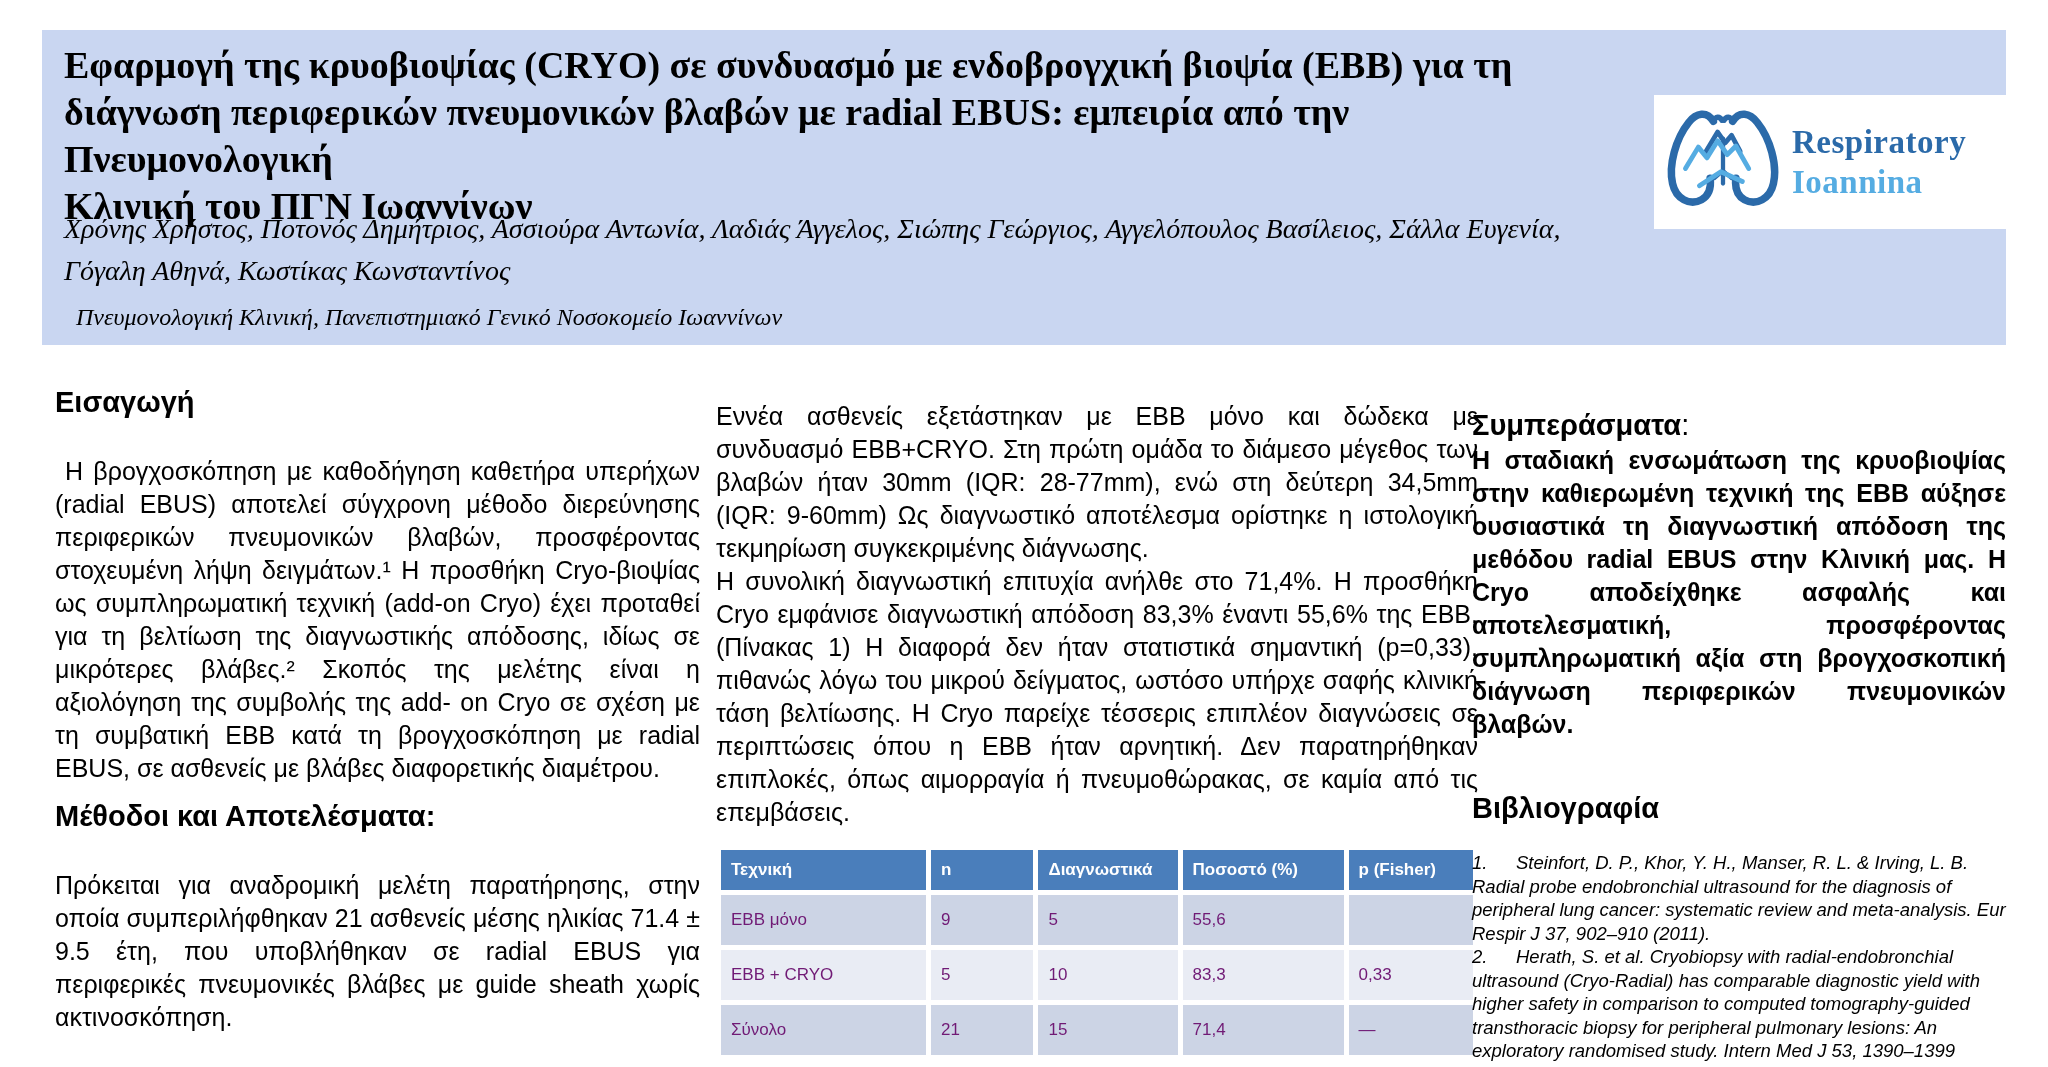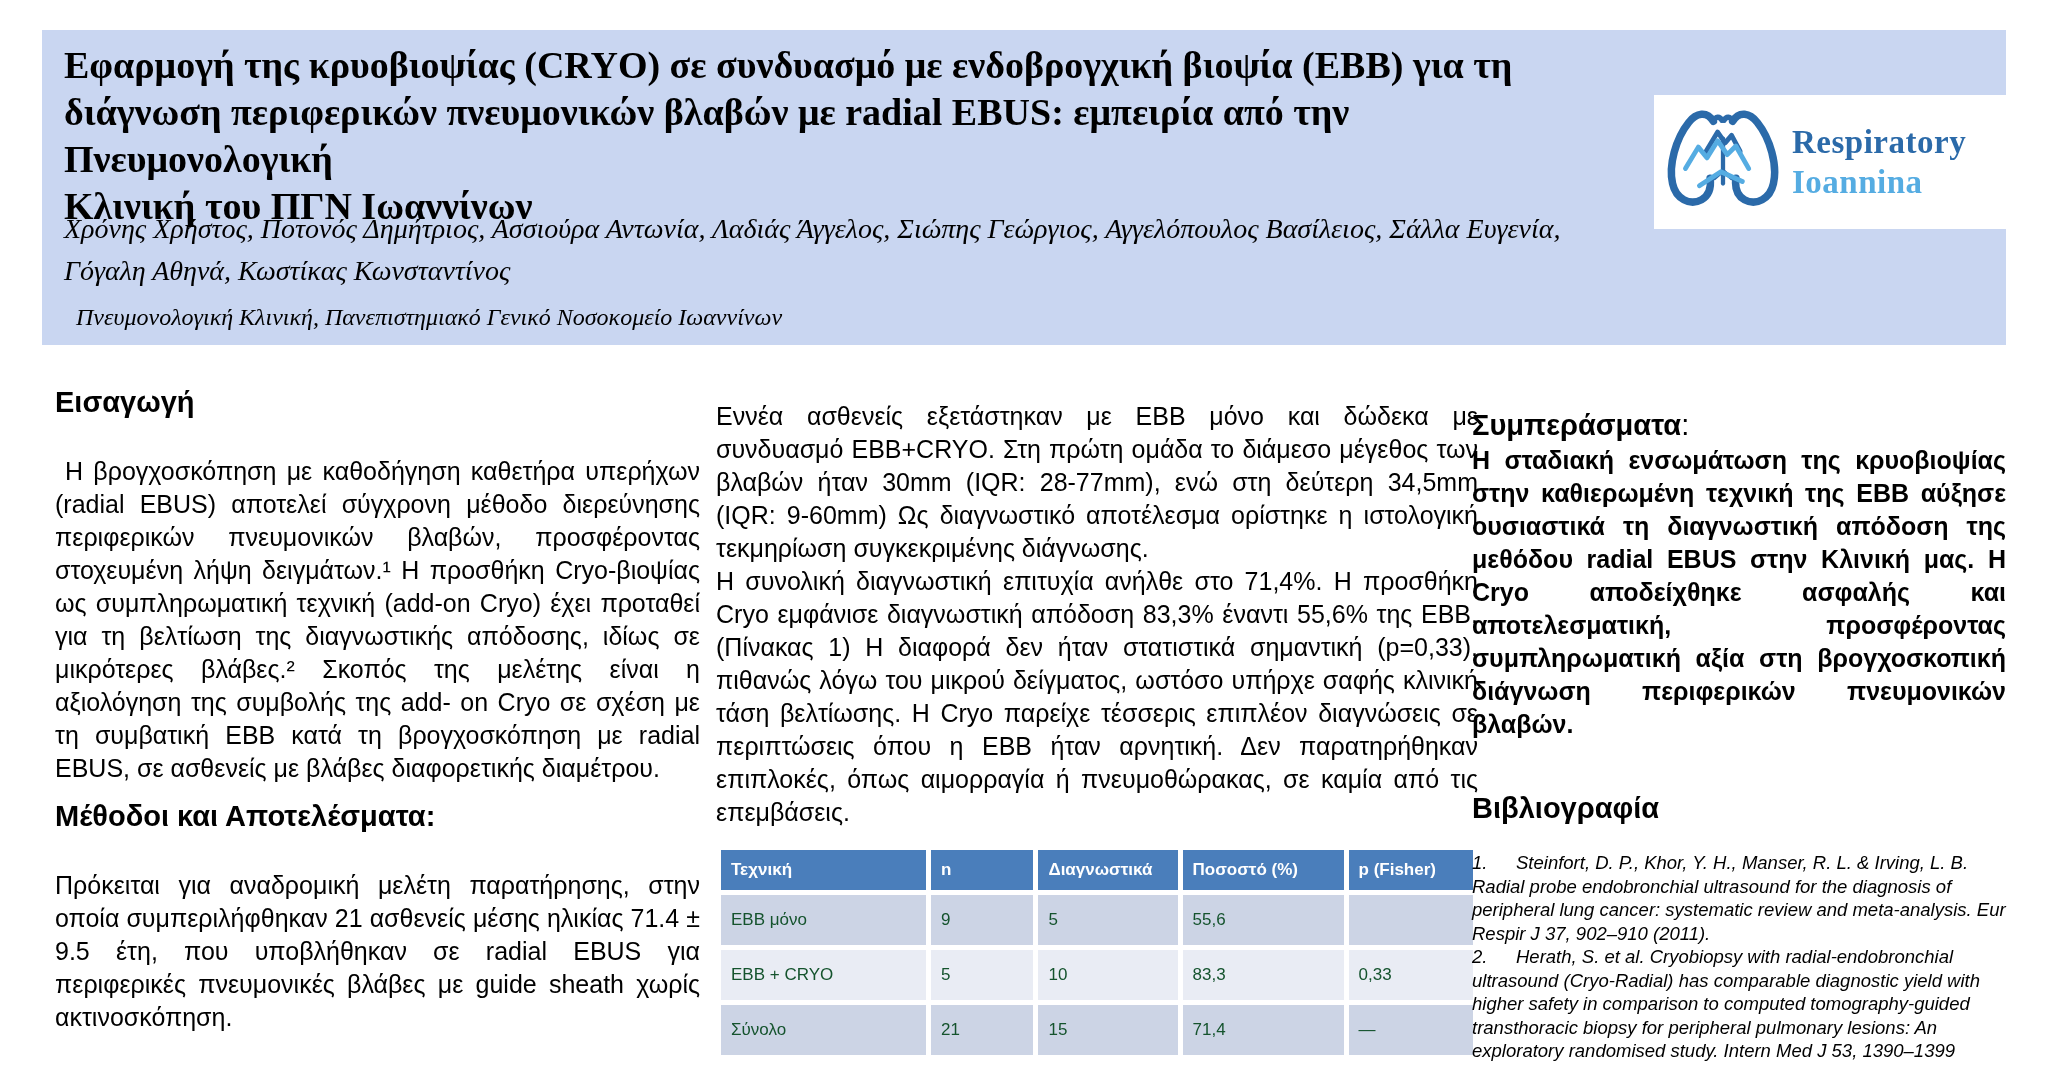--- a/index.html
+++ b/index.html
@@ -62,21 +62,21 @@
   table.results{
     margin-top:16px;width:762px;
     border-collapse:separate;border-spacing:5px;
     font-size:17px;
   }
   table.results th{
     background:var(--table-header-bg);color:#ffffff;font-weight:700;
     text-align:left;padding:10px 10px;
   }
   table.results td{
-    padding:15px 10px;color:#14532d;text-align:left;
+    padding:15px 10px;color:#701a75;text-align:left;
   }
   tr.r-dark td{background:var(--row-dark);}
   tr.r-light td{background:var(--row-light);}
   
   .refs{margin-top:24px;font-style:italic;font-size:18.5px;line-height:23.5px;}
   .ref{text-align:left;}
   .ref-num{display:inline-block;min-width:44px;font-style:italic;}
 </style>
 </head>
 <body>

